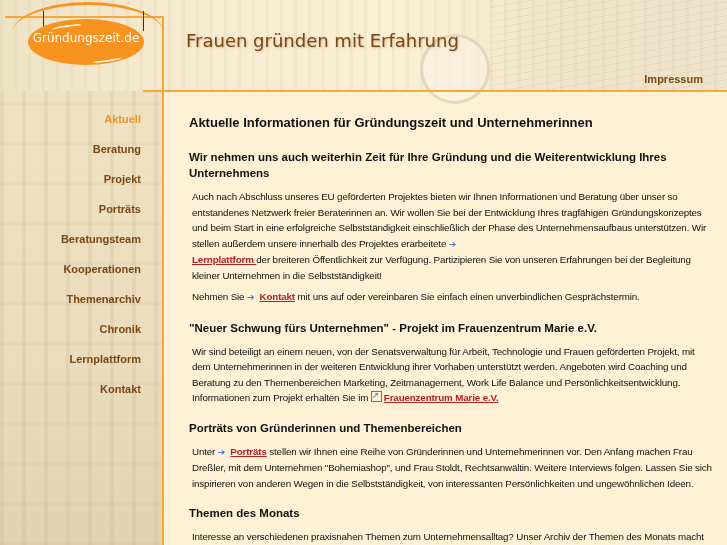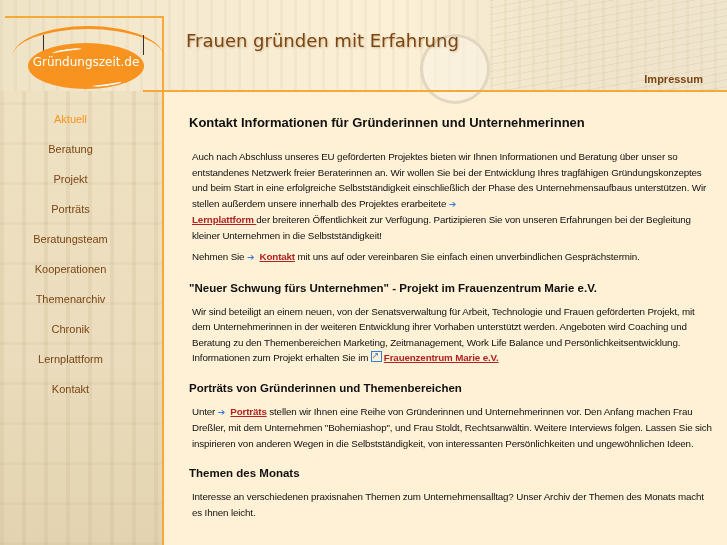--- a/index.html
+++ b/index.html
@@ -31,21 +31,21 @@
       repeating-linear-gradient(90deg, rgba(190,170,130,0.18) 0 4px, rgba(255,255,255,0) 4px 22px),
       repeating-linear-gradient(0deg, rgba(190,170,130,0.12) 0 3px, rgba(255,255,255,0) 3px 40px),
       linear-gradient(180deg, #efe2c3 0%, #eadcbc 60%, #e3d3b0 100%);
   }
   
   .hline-top { position:absolute; left:5px; top:16px; width:158px; height:2px; background:#f6a93a; }
   .vline { position:absolute; left:162px; top:16px; width:2px; height:529px; background:#f6a93a; }
   .hline-main { position:absolute; left:143px; top:90px; width:584px; height:2px; background:#f6a93a; }
 
   
-  .logo { position:absolute; left:10px; top:24px; width:150px; height:66px; }
+  .logo { position:absolute; left:10px; top:0; width:150px; height:66px; }
   .logo .swoosh {
     position:absolute; left:2px; top:2px; width:152px; height:60px;
     border-top:3px solid #f7931e; border-radius:50%;
   }
   .logo .oval {
     position:absolute; left:18px; top:19px; width:116px; height:46px;
     background:#f7931e; border-radius:50%;
   }
   .logo .oval .shine1 { position:absolute; left:24px; top:6px; width:30px; height:3px; border-top:2px solid #fff; border-radius:50%; transform:rotate(-8deg); opacity:0.9; }
   .logo .oval .shine2 { position:absolute; left:64px; top:38px; width:30px; height:3px; border-bottom:2px solid #fff; border-radius:50%; transform:rotate(-8deg); opacity:0.9; }
@@ -61,22 +61,22 @@
     font-family:"DejaVu Sans", sans-serif; font-size:18px; color:#7a4614;
     text-shadow:1px 1px 2px rgba(150,100,40,0.35);
   }
   .impressum {
     position:absolute; right:24px; top:73px; font-size:11px; font-weight:bold; color:#7a4614; text-decoration:none;
   }
 
   
   .nav { position:absolute; left:0; top:104px; width:141px; }
   .nav a {
-    display:block; height:30px; line-height:30px; text-align:center;
-    font-size:11px; font-weight:normal; color:#7a4614; text-decoration:none;
+    display:block; height:30px; line-height:30px; text-align:right;
+    font-size:11px; font-weight:bold; color:#7a4614; text-decoration:none;
   }
   .nav a.active { color:#f7931e; }
 
   
   .main { position:absolute; left:189px; top:115px; width:525px; color:#111; }
   h1 { font-size:13px; font-weight:bold; margin:0 0 18px 0; line-height:16px; }
   h2 { font-size:11.5px; font-weight:bold; margin:0 0 8px 0; line-height:16px; }
   p { font-size:9.8px; line-height:15.5px; margin:0 0 6px 3px; letter-spacing:-0.15px; }
   .sec { margin-bottom:14px; }
   a.inline { color:#b22222; font-weight:bold; text-decoration:underline; }
@@ -120,23 +120,24 @@
   <a>Porträts</a>
   <a>Beratungsteam</a>
   <a>Kooperationen</a>
   <a>Themenarchiv</a>
   <a>Chronik</a>
   <a>Lernplattform</a>
   <a>Kontakt</a>
 </nav>
 
 <main class="main">
-  <h1>Kontakt Informationen für Gründerinnen und Unternehmerinnen</h1>
+  <h1>Aktuelle Informationen für Gründungszeit und Unternehmerinnen</h1>
 
   <section class="sec">
+    <h2>Wir nehmen uns auch weiterhin Zeit für Ihre Gründung und die Weiterentwicklung Ihres Unternehmens</h2>
     <p><span>Auch nach Abschluss unseres EU geförderten Projektes bieten wir Ihnen Informationen und Beratung über unser so entstandenes Netzwerk freier Beraterinnen an. Wir wollen Sie bei der Entwicklung Ihres tragfähigen Gründungskonzeptes und beim Start in eine erfolgreiche Selbstständigkeit einschließlich der Phase des Unternehmensaufbaus unterstützen. Wir stellen außerdem unsere innerhalb des Projektes erarbeitete </span><span class="arrow">➔</span><br><a class="inline">Lernplattform </a><span>der breiteren Öffentlichkeit zur Verfügung. Partizipieren Sie von unseren Erfahrungen bei der Begleitung kleiner Unternehmen in die Selbstständigkeit!</span></p>
     <p><span>Nehmen Sie </span><span class="arrow">➔</span>&nbsp; <a class="inline">Kontakt</a><span> mit uns auf oder vereinbaren Sie einfach einen unverbindlichen Gesprächstermin.</span></p>
   </section>
 
   <section class="sec">
     <h2>"Neuer Schwung fürs Unternehmen" - Projekt im Frauenzentrum Marie e.V.</h2>
     <p><span>Wir sind beteiligt an einem neuen, von der Senatsverwaltung für Arbeit, Technologie und Frauen geförderten Projekt, mit dem Unternehmerinnen in der   weiteren Entwicklung ihrer Vorhaben unterstützt werden. Angeboten wird Coaching und Beratung zu den Themenbereichen Marketing, Zeitmanagement, Work Life Balance und Persönlichkeitsentwicklung. Informationen zum Projekt erhalten Sie im </span><span class="ext"></span><a class="inline">Frauenzentrum Marie e.V.</a></p>
   </section>
 
   <section class="sec">

